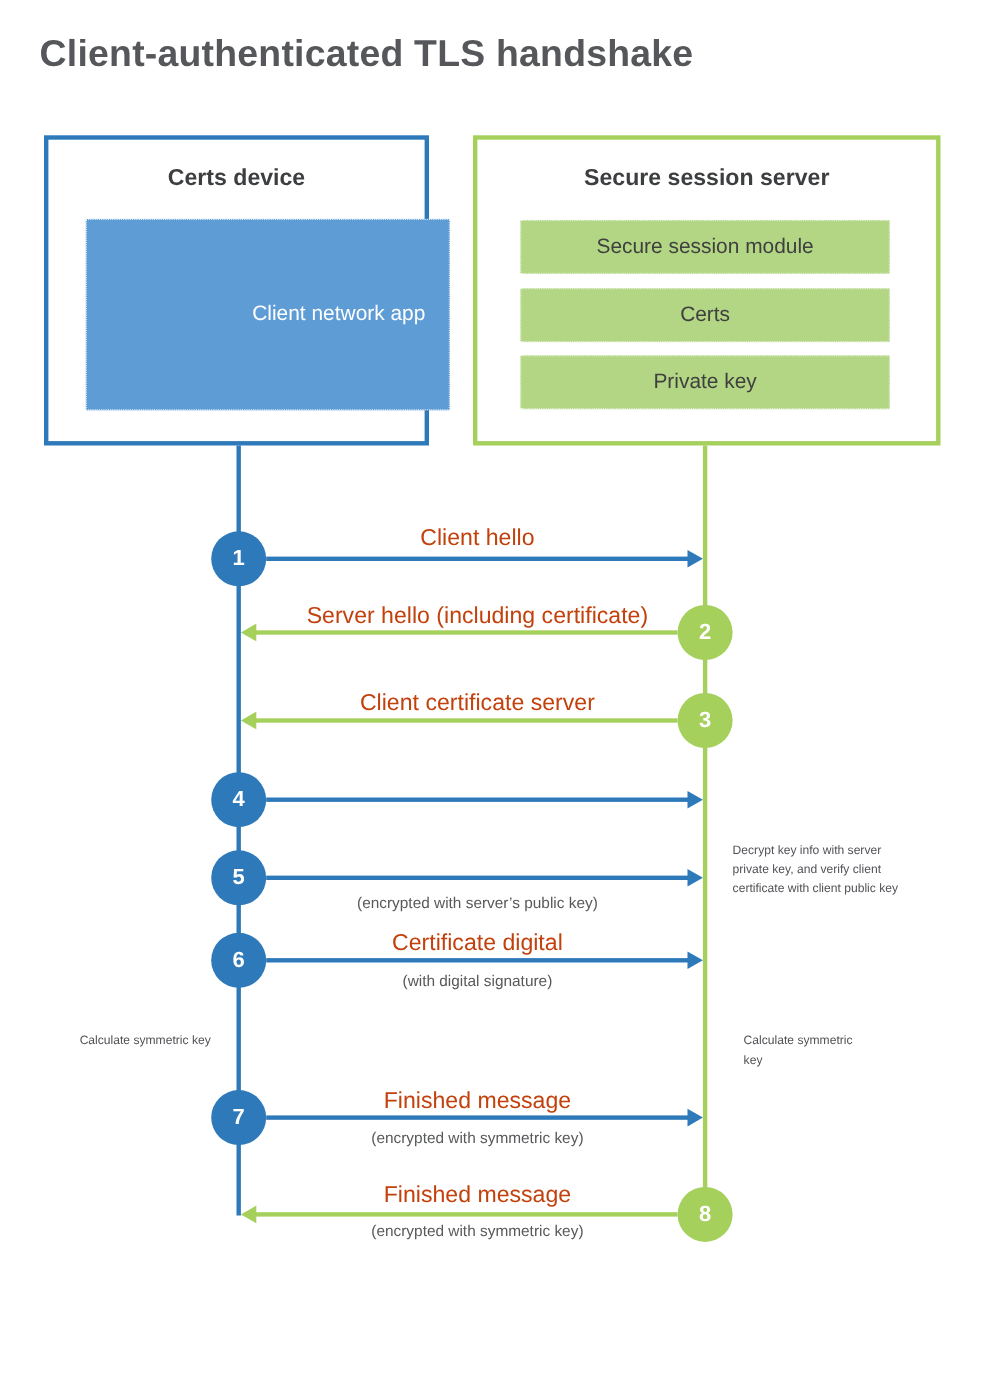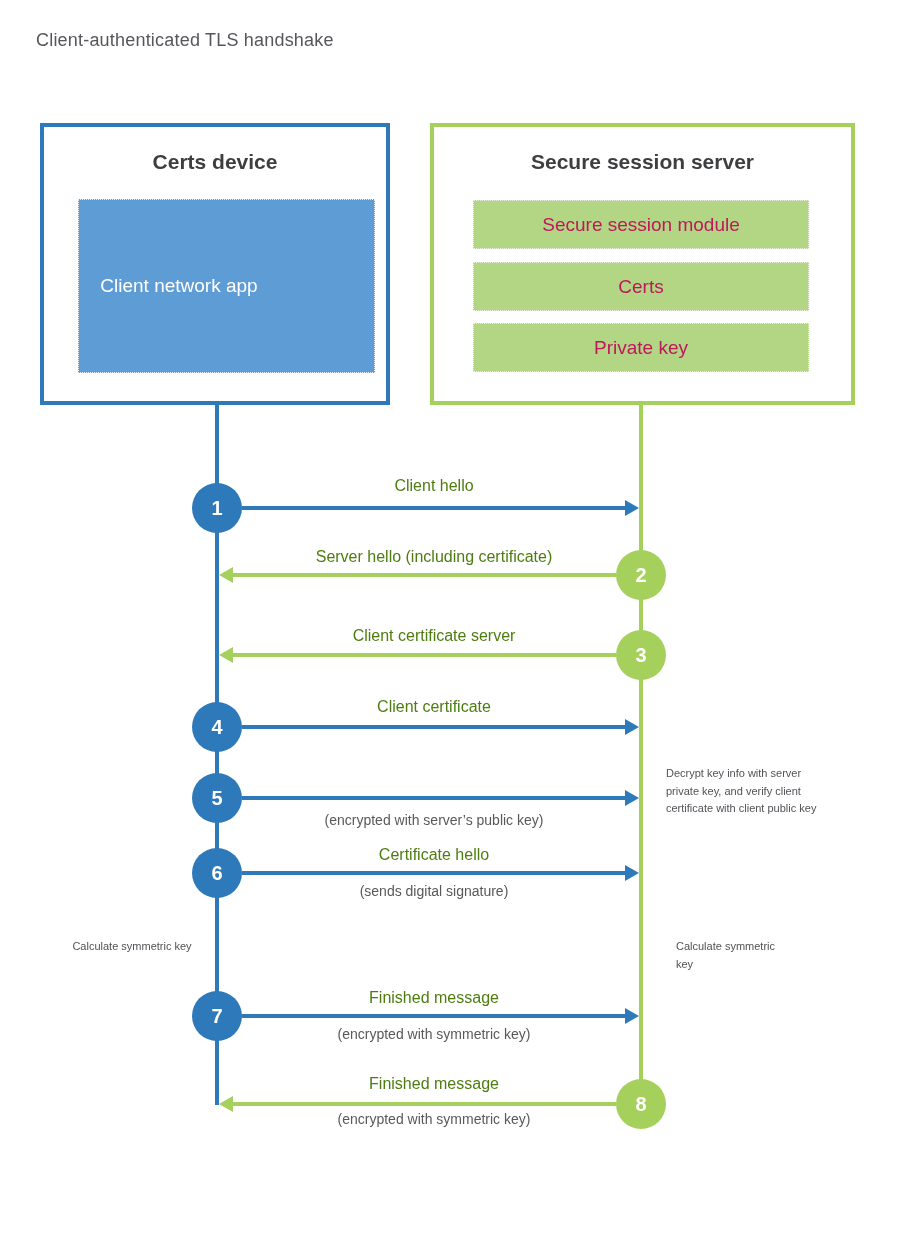--- a/index.html
+++ b/index.html
@@ -3,49 +3,49 @@
 <meta charset="utf-8">
 <style>
   html,body { margin:0; padding:0; background:#ffffff; }
   #canvas {
     position:relative; width:900px; height:1256px; background:#ffffff;
     font-family:"Liberation Sans","DejaVu Sans",sans-serif; overflow:hidden;
   }
 
   
   #page-title {
-    position:absolute; left:36px; top:30px; font-size:18px; font-weight:400;
+    position:absolute; left:36px; top:30px; font-size:34px; font-weight:700;
     color:#56575b; letter-spacing:0.2px;
   }
 
   
   .actor-box { position:absolute; top:123px; height:282px; background:#fff; box-sizing:border-box; }
   #client-box { left:40px;  width:350px; border:4px solid #2d79ba; }
   #server-box { left:430px; width:425px; border:4px solid #a5d05c; }
   .actor-title {
     position:absolute; top:23px; left:0; right:0; text-align:center;
     font-size:21px; font-weight:bold; color:#3d3e40;
   }
 
   
   #client-app-box {
-    position:absolute; left:78px; top:199px; width:297px; height:174px;
+    position:absolute; left:78px; top:199px; width:331px; height:174px;
     background:#5e9cd6; border:1px dotted rgba(255,255,255,0.85); box-sizing:border-box;
-    display:flex; align-items:center; justify-content:flex-start;
+    display:flex; align-items:center; justify-content:flex-end;
   }
   #client-app-box .app-label {
     width:200px; text-align:center; color:#ffffff; font-size:19px; line-height:28px;
   }
 
   
   .server-bar {
     position:absolute; left:473px; width:336px; height:49px;
     background:#b2d683; border:1px dotted rgba(255,255,255,0.7); box-sizing:border-box;
     display:flex; align-items:center; justify-content:center;
-    color:#be185d; font-size:19px;
+    color:#404040; font-size:19px;
   }
 
   
   .lifeline { position:absolute; top:405px; width:4px; height:700px; }
   #client-lifeline { left:215px; background:#2d79ba; }
   #server-lifeline { left:639px; background:#a5d05c; }
 
   
   .circle {
     position:absolute; width:50px; height:50px; border-radius:50%;
@@ -59,21 +59,21 @@
   .arrow { position:absolute; height:4px; z-index:2; }
   .arrow.blue  { background:#2d79ba; }
   .arrow.green { background:#a5d05c; }
   .head { position:absolute; width:0; height:0; border-style:solid; }
   .head-right { right:-13px; top:-6px; border-width:8px 0 8px 14px; border-color:transparent transparent transparent #2d79ba; }
   .head-left  { left:-13px;  top:-6px; border-width:8px 14px 8px 0;  border-color:transparent #a5d05c transparent transparent; }
 
   
   .msg {
     position:absolute; left:242px; width:384px; text-align:center;
-    font-size:16px; color:#4d7c0f; z-index:1;
+    font-size:21px; color:#c2410c; z-index:1;
   }
   .submsg {
     position:absolute; left:242px; width:384px; text-align:center;
     font-size:14px; color:#58595b; z-index:1;
   }
 
   
   .note { position:absolute; font-size:11px; color:#515256; line-height:17.5px; }
   #note-decrypt { left:666px; top:765px; width:162px; text-align:left; }
   #note-calc-left  { left:62px;  top:938px; width:140px; text-align:center; }
@@ -118,34 +118,33 @@
   <div class="circle green" style="left:616px; top:630px">3</div>
   <div class="arrow green" style="left:232px; top:653px; width:384px">
     <span class="head head-left"></span>
   </div>
   <div class="msg" style="top:627px">Client certificate server</div>
 
   <div class="circle blue" style="left:192px; top:702px">4</div>
   <div class="arrow blue" style="left:242px; top:725px; width:384px">
     <span class="head head-right"></span>
   </div>
-  <div class="msg" style="top:698px">Client certificate</div>
 
   <div class="circle blue" style="left:192px; top:773px">5</div>
   <div class="arrow blue" style="left:242px; top:796px; width:384px">
     <span class="head head-right"></span>
   </div>
   <div class="submsg" style="top:812px">(encrypted with server’s public key)</div>
 
   <div class="circle blue" style="left:192px; top:848px">6</div>
   <div class="arrow blue" style="left:242px; top:871px; width:384px">
     <span class="head head-right"></span>
   </div>
-  <div class="msg" style="top:846px">Certificate hello</div>
-  <div class="submsg" style="top:883px">(sends digital signature)</div>
+  <div class="msg" style="top:846px">Certificate digital</div>
+  <div class="submsg" style="top:883px">(with digital signature)</div>
 
   <div class="circle blue" style="left:192px; top:991px">7</div>
   <div class="arrow blue" style="left:242px; top:1014px; width:384px">
     <span class="head head-right"></span>
   </div>
   <div class="msg" style="top:989px">Finished message</div>
   <div class="submsg" style="top:1026px">(encrypted with symmetric key)</div>
 
   <div class="circle green" style="left:616px; top:1079px">8</div>
   <div class="arrow green" style="left:232px; top:1102px; width:384px">

